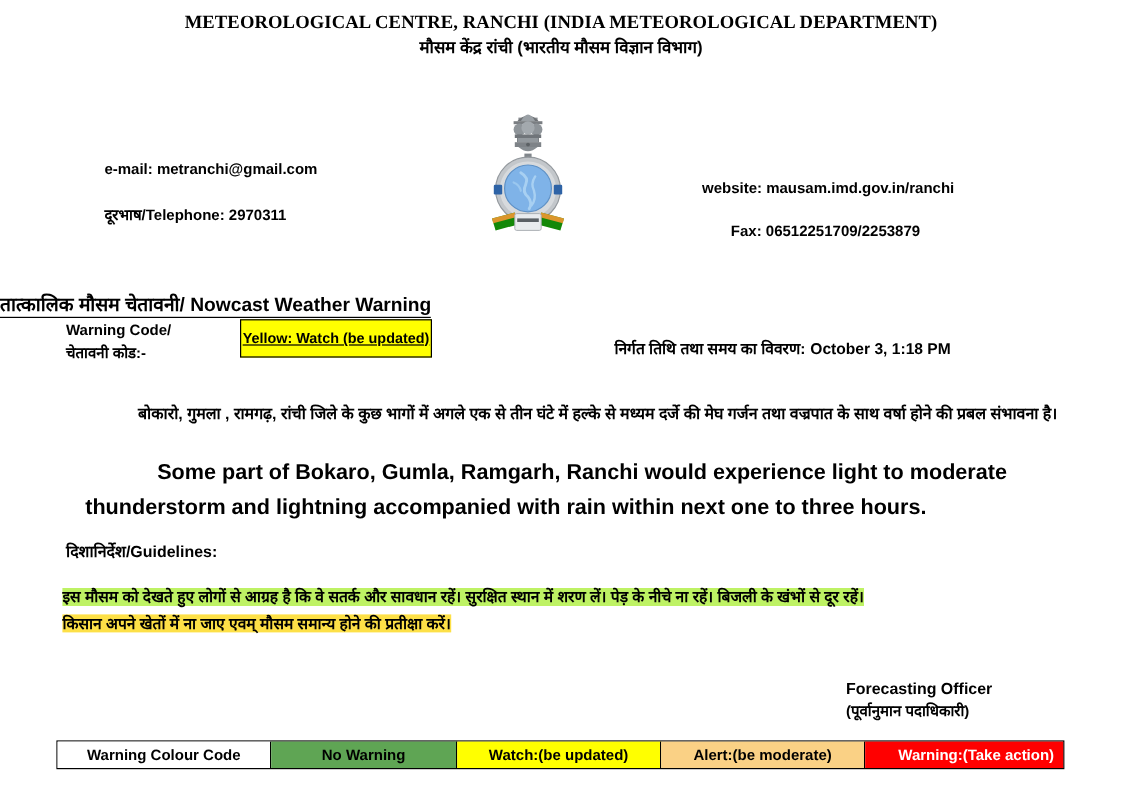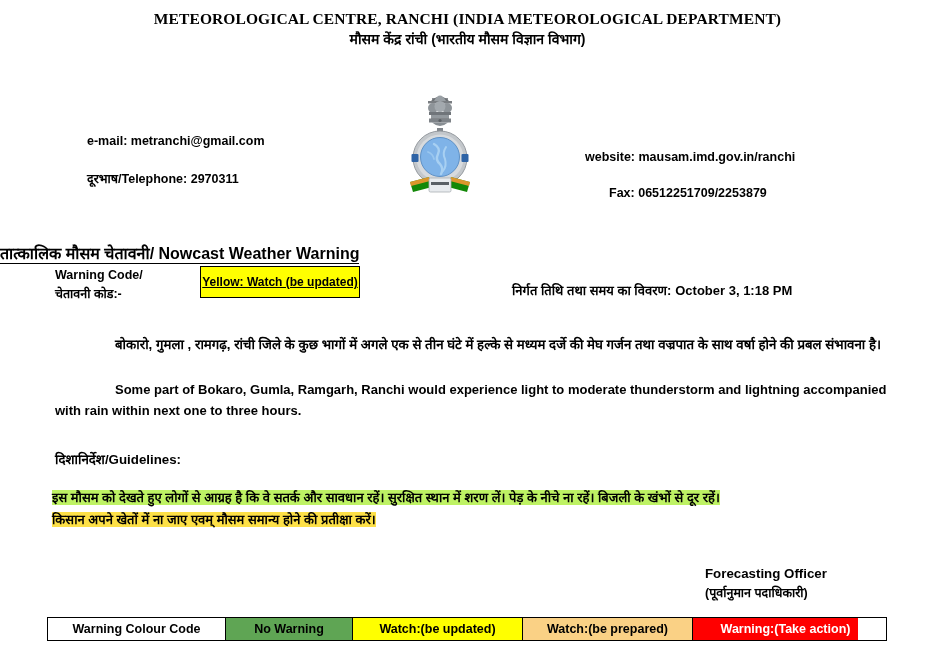--- a/index.html
+++ b/index.html
@@ -140,24 +140,24 @@
     left: 55px;
     top: 334px;
     width: 860px;
     font-size: 13.3px;
     font-weight: bold;
     line-height: 1.62;
     text-indent: 60px;
   }
   .para-en {
     position: absolute;
-    left: 55px;
+    left: 71px;
     top: 379px;
     width: 858px;
-    font-size: 13px;
+    font-size: 18px;
     font-weight: bold;
     line-height: 1.62;
     text-indent: 60px;
   }
 
   
   .guidelines-label {
     position: absolute;
     left: 55px;
     top: 450px;
@@ -310,27 +310,27 @@
 
   <div class="signature">
     <div>Forecasting Officer</div>
     <div class="sig-hi">(पूर्वानुमान पदाधिकारी)</div>
   </div>
 
   <div class="legend">
       <div class="legend-cell" style="background: rgb(255, 255, 255); color: rgb(0, 0, 0); width: 178px;">
         <span>Warning Colour Code</span>
       </div>
-      <div class="legend-cell" style="background: rgb(95, 165, 84); color: rgb(0, 0, 0); width: 127px;">
+      <div class="legend-cell" style="background: rgb(95, 165, 84); color: rgb(0, 0, 0); width: 155px;">
         <span>No Warning</span>
       </div>
       <div class="legend-cell" style="background: rgb(255, 255, 0); color: rgb(0, 0, 0); width: 170px;">
         <span>Watch:(be updated)</span>
       </div>
       <div class="legend-cell" style="background: rgb(250, 209, 133); color: rgb(0, 0, 0); width: 170px;">
-        <span>Watch:(be prepared)</span>
+        <span>Alert:(be moderate)</span>
       </div>
       <div class="legend-cell" style="background: rgb(255, 0, 0); color: rgb(255, 255, 255); width: 165px;">
         <span>Warning:(Take action)</span>
       </div>
     </div>
 
 </div>
 
 </body></html>

